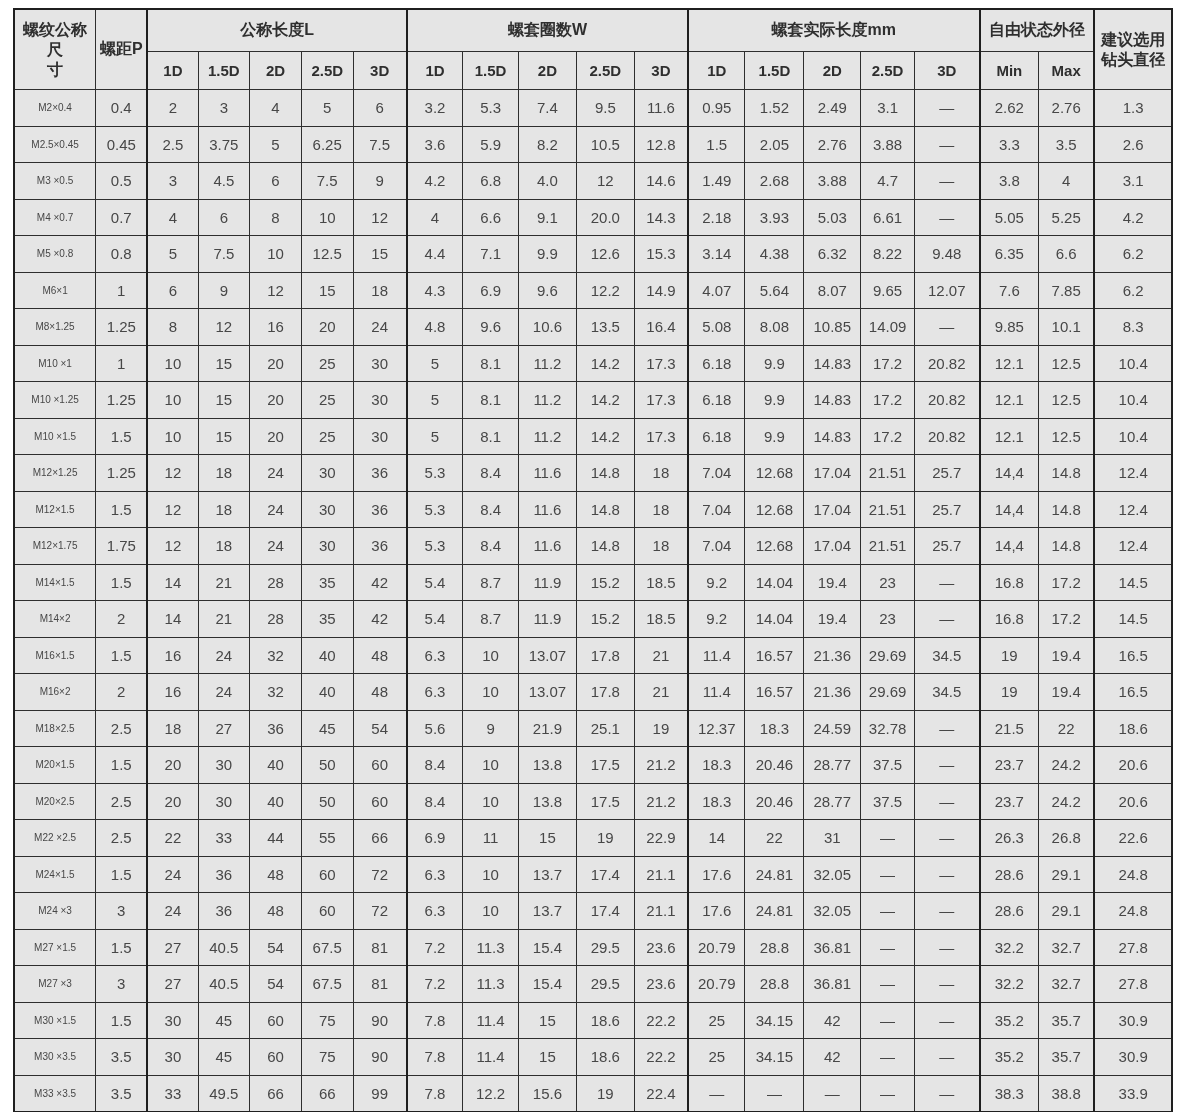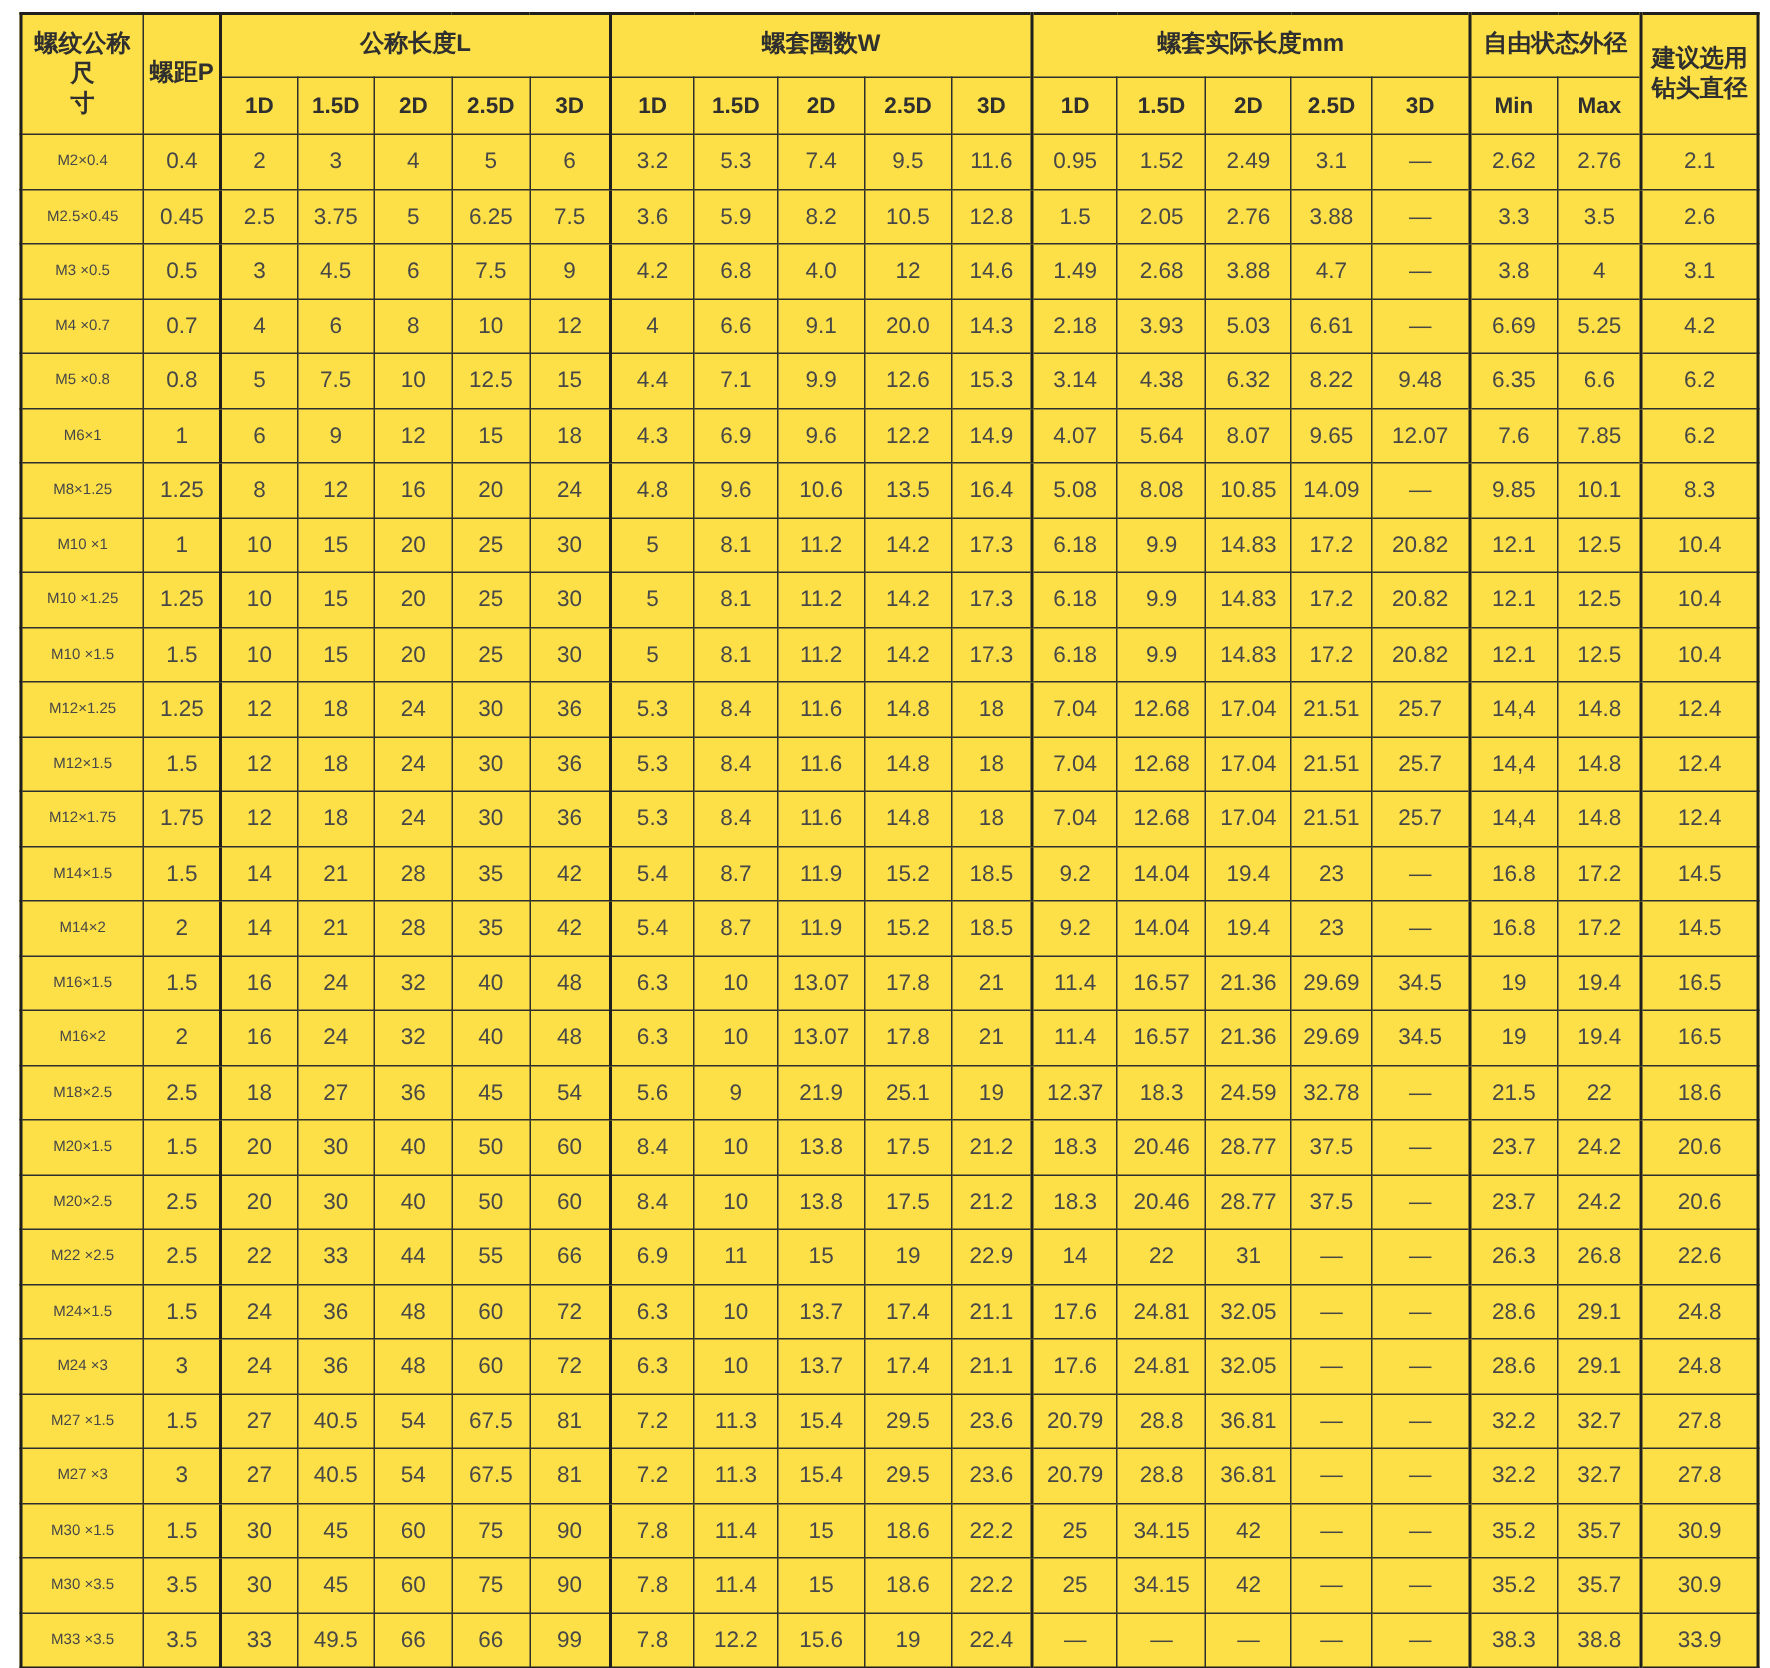--- a/index.html
+++ b/index.html
@@ -7,21 +7,21 @@
     width:1180px;height:1112px;
     font-family:"Liberation Sans","DejaVu Sans",sans-serif;
     color:#414141;
     position:relative;
   }
   .tbl-wrap{position:absolute;left:13px;top:8px;}
   table{
     border-collapse:collapse;
     table-layout:fixed;
     width:1160px;
-    background:#fde047;
+    background:#e5e5e5;
     border:2px solid #1f1f1f;
   }
   th,td{
     border:1px solid #2e2e2e;
     text-align:center;
     vertical-align:middle;
     padding:0 1px;
     overflow:hidden;
   }
   thead th{
@@ -120,21 +120,21 @@
           <td>7.4</td>
           <td>9.5</td>
           <td class="gb">11.6</td>
           <td>0.95</td>
           <td>1.52</td>
           <td>2.49</td>
           <td>3.1</td>
           <td class="gb">—</td>
           <td>2.62</td>
           <td class="gb">2.76</td>
-          <td>2.1</td>
+          <td>1.3</td>
         </tr>
         <tr>
           <td class="size-col">M2.5×0.45</td>
           <td class="gb">0.45</td>
           <td>2.5</td>
           <td>3.75</td>
           <td>5</td>
           <td>6.25</td>
           <td class="gb">7.5</td>
           <td>3.6</td>
@@ -184,21 +184,21 @@
           <td>4</td>
           <td>6.6</td>
           <td>9.1</td>
           <td>20.0</td>
           <td class="gb">14.3</td>
           <td>2.18</td>
           <td>3.93</td>
           <td>5.03</td>
           <td>6.61</td>
           <td class="gb">—</td>
-          <td>6.69</td>
+          <td>5.05</td>
           <td class="gb">5.25</td>
           <td>4.2</td>
         </tr>
         <tr>
           <td class="size-col">M5 ×0.8</td>
           <td class="gb">0.8</td>
           <td>5</td>
           <td>7.5</td>
           <td>10</td>
           <td>12.5</td>

